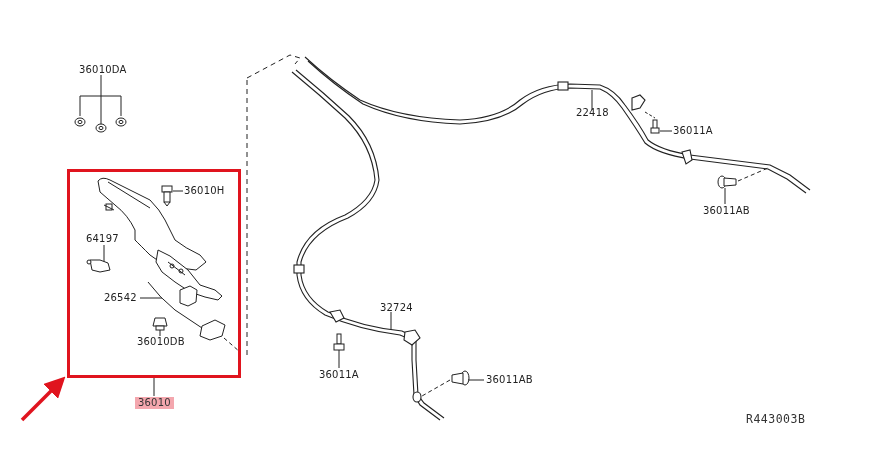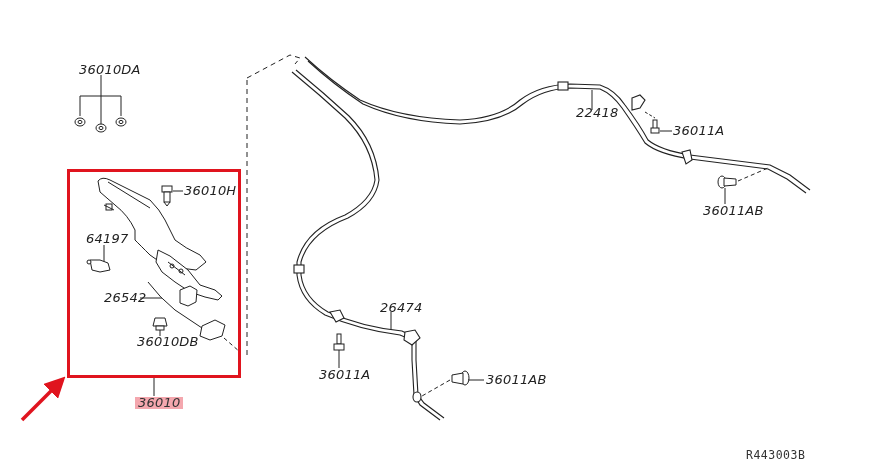--- a/index.html
+++ b/index.html
@@ -1,23 +1,23 @@
 <!DOCTYPE html>
 <html><head>
   <meta charset="utf-8">
   <style>
     html, body { margin: 0; padding: 0; background: #ffffff; }
     body { width: 883px; height: 470px; position: relative; overflow: hidden;
            font-family: "DejaVu Sans", sans-serif; }
     #canvas { position: absolute; left: 0; top: 0; width: 883px; height: 470px; }
-    .lbl { position: absolute; font-family: "DejaVu Sans", sans-serif; font-size: 13px;
-           color: #222; letter-spacing: 0.2px; white-space: nowrap; line-height: 12px; font-style: italic; }
+    .lbl { position: absolute; font-family: "DejaVu Sans", sans-serif; font-size: 10px;
+           color: #222; letter-spacing: 0.2px; white-space: nowrap; line-height: 12px; }
     .lbl-hl { background: #f4a7ae; color: #333; padding: 0 3px; }
     .ref { position: absolute; font-family: "DejaVu Sans Mono", monospace; font-size: 11.5px;
-           color: #333; letter-spacing: 0.5px; margin-top: 36px; }
+           color: #333; letter-spacing: 0.5px; }
     .selbox { position: absolute; border: 3.5px solid #e0141e; box-sizing: border-box; }
   </style>
 </head>
 <body>
 
 <svg id="canvas" viewBox="0 0 883 470" xmlns="http://www.w3.org/2000/svg">
   <defs>
     <marker id="arrowhead" markerWidth="6" markerHeight="6" refX="3" refY="3" orient="auto">
       <path d="M0,0 L6,3 L0,6 Z" fill="#e0141e"></path>
     </marker>
@@ -136,19 +136,19 @@
 
 <div class="selbox" style="left:67px; top:169px; width:174px; height:209px;"></div>
 
 <span class="lbl" style="left:79px; top:64px;">36010DA</span>
 <span class="lbl" style="left:184px; top:185px;">36010H</span>
 <span class="lbl" style="left:86px; top:233px;">64197</span>
 <span class="lbl" style="left:104px; top:292px;">26542</span>
 <span class="lbl" style="left:137px; top:336px;">36010DB</span>
 <span class="lbl lbl-hl" style="left:135px; top:397px;">36010</span>
 <span class="lbl" style="left:576px; top:107px;">22418</span>
-<span class="lbl" style="left:380px; top:302px;">26474</span>
+<span class="lbl" style="left:380px; top:302px;">32724</span>
 <span class="lbl" style="left:673px; top:125px;">36011A</span>
 <span class="lbl" style="left:703px; top:205px;">36011AB</span>
 <span class="lbl" style="left:319px; top:369px;">36011A</span>
 <span class="lbl" style="left:486px; top:374px;">36011AB</span>
 
 <span class="ref" style="left:746px; top:412px;">R443003B</span>
 
 </body></html>

